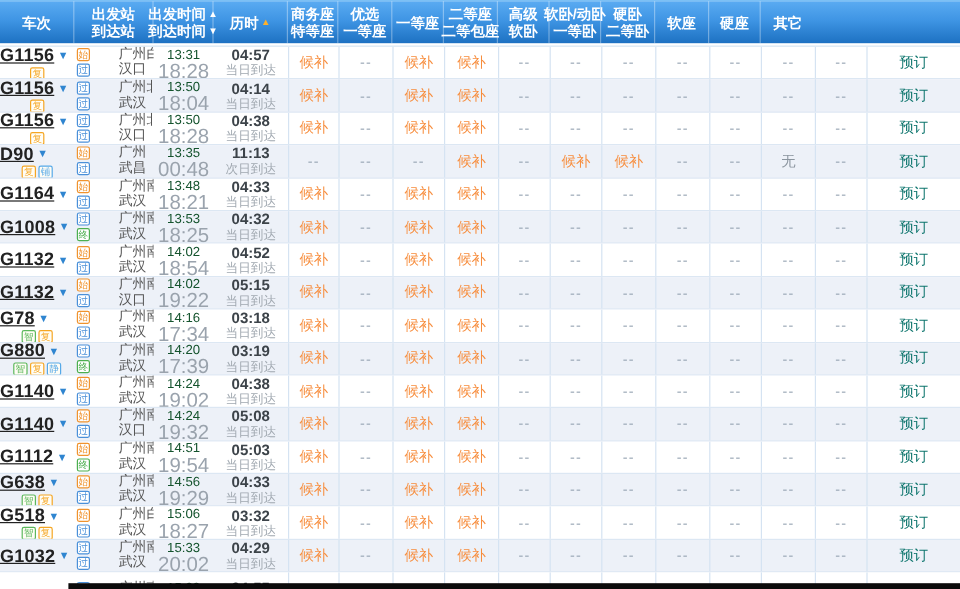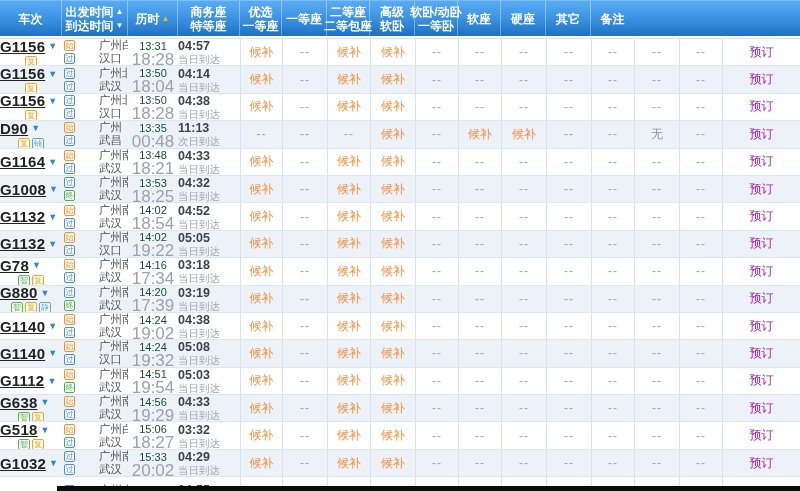--- a/index.html
+++ b/index.html
@@ -40,48 +40,56 @@
   .sta-icon { width:11px; height:11px; border:1px solid; border-radius:2px; font-size:8px; line-height:9px;
               display:flex; align-items:center; justify-content:center; flex:0 0 11px; background:#fff; }
   .sta-name { font-size:11.5px; color:#555;margin-left:21px; }
 
   
   .c-time { align-items:center; }
   .t-dep { font-size:11px; font-weight:normal; color:#14532d; line-height:14px; }
   .t-arr { font-size:17px; color:#9aa3ad; line-height:13px; }
 
   
-  .c-dur { }
+  .c-dur { align-items:center; }
   .d-val { font-size:12.5px; font-weight:bold; color:#3c4349; line-height:14px; }
   .d-day { font-size:10.5px; color:#a0a8b0; line-height:12px; }
 
   
   .c-seat { align-items:center; border-left:1px solid #d5e3f2; font-size:12px; }
   .seat-dash { color:#9aa7b5; letter-spacing:1px; }
   .seat-wait { color:#f78d3d;font-family:Liberation Mono, monospace; }
   .seat-none { color:#8b959f; }
 
   
   .c-remark { align-items:center; border-left:1px solid #d5e3f2; }
-  .book-btn { font-size:12px; color:#a21caf; cursor:pointer; }
+  .book-btn { font-size:12px; color:#0f766e; cursor:pointer; }
 
   .window-edge { position:absolute; left:57px; right:0; bottom:0; height:5px; background:#0b0b0b; z-index:9; }
 </style>
 </head>
 <body>
 
 <div id="app">
   <div id="thead" class="grid thead">
       <div class="hcell">
         <div class="hline">
           <span>车次</span>
         </div>
       </div>
       <div class="hcell">
         <div class="hline">
+          <span>出发站</span>
+        </div>
+        <div class="hline">
+          <span>到达站</span>
+        </div>
+      </div>
+      <div class="hcell">
+        <div class="hline">
           <span>出发时间</span>
           <span class="arrow-glyph" style="color: rgb(255, 255, 255);">▲</span>
         </div>
         <div class="hline">
           <span>到达时间</span>
           <span class="arrow-glyph" style="color: rgb(255, 255, 255);">▼</span>
         </div>
       </div>
       <div class="hcell">
         <div class="hline">
@@ -129,36 +137,39 @@
       <div class="hcell">
         <div class="hline">
           <span>软卧/动卧</span>
         </div>
         <div class="hline">
           <span>一等卧</span>
         </div>
       </div>
       <div class="hcell">
         <div class="hline">
+          <span>硬卧</span>
+        </div>
+        <div class="hline">
+          <span>二等卧</span>
+        </div>
+      </div>
+      <div class="hcell">
+        <div class="hline">
           <span>软座</span>
         </div>
       </div>
       <div class="hcell">
         <div class="hline">
           <span>硬座</span>
         </div>
       </div>
       <div class="hcell">
         <div class="hline">
           <span>其它</span>
-        </div>
-      </div>
-      <div class="hcell">
-        <div class="hline">
-          <span>备注</span>
         </div>
       </div>
     </div>
   <div id="tbody" class="tbody">
       <div class="grid trow">
         <div class="cell c-train">
           <div class="train-line">
             <a class="train-no">G1156</a>
             <span class="dd-arrow">▼</span>
           </div>
@@ -618,21 +629,21 @@
           <div class="sta-line">
             <span class="sta-icon" style="color: rgb(74, 144, 217); border-color: rgb(74, 144, 217);">过</span>
             <span class="sta-name">汉口</span>
           </div>
         </div>
         <div class="cell c-time">
           <div class="t-dep">14:02</div>
           <div class="t-arr">19:22</div>
         </div>
         <div class="cell c-dur">
-          <div class="d-val">05:05</div>
+          <div class="d-val">05:15</div>
           <div class="d-day">当日到达</div>
         </div>
         <div class="cell c-seat">
           <span class="seat-wait">候补</span>
         </div>
         <div class="cell c-seat">
           <span class="seat-dash">--</span>
         </div>
         <div class="cell c-seat">
           <span class="seat-wait">候补</span>

